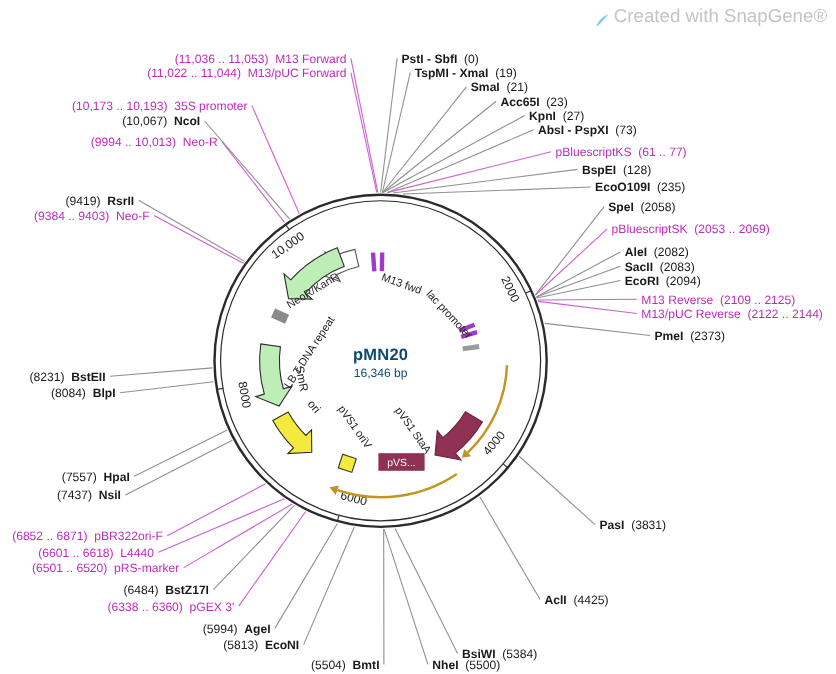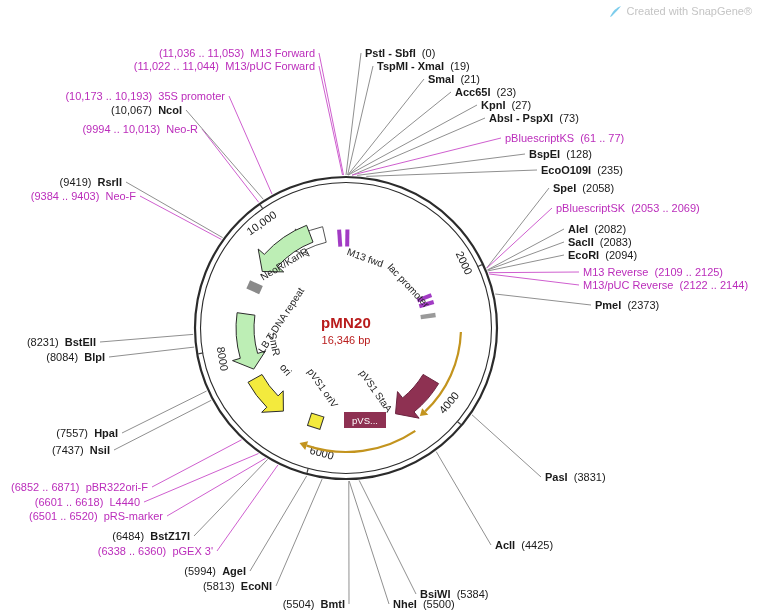--- a/index.html
+++ b/index.html
@@ -6,25 +6,25 @@
   #canvas{position:relative;width:760px;height:613px;background:#fff;overflow:hidden;
           font-family:"Liberation Sans",sans-serif;}
   #map{position:absolute;left:0;top:0;}
   .site{font-size:11px;font-family:"Liberation Sans",sans-serif;}
   .enzyme{fill:#1a1a1a;}
   .primer{fill:#bb2dbb;}
   .b{font-weight:700;}
   .tick{font-size:11px;fill:#1a1a1a;font-family:"Liberation Sans",sans-serif;}
   .flabel{fill:#222;font-family:"Liberation Sans",sans-serif;}
   #center-label{position:absolute;left:346px;top:330px;transform:translate(-50%,-50%);
-                text-align:center;color:#b91c1c;}
+                text-align:center;color:#0c4a6e;}
   #center-label .pname{font-weight:700;font-size:15px;letter-spacing:.2px;}
   #center-label .psize{font-size:11px;margin-top:3px;}
-  #watermark{position:absolute;top:5px;right:8px;display:flex;align-items:flex-start;gap:4px;
-             color:#c4c4c4;font-size:11px;}
+  #watermark{position:absolute;top:5px;right:8px;display:flex;align-items:flex-end;gap:4px;
+             color:#c4c4c4;font-size:17px;}
 </style>
 </head>
 <body>
 
 <div id="canvas">
 
   <svg id="map" width="760" height="613" viewBox="0 0 760 613">
       <g>
         <line x1="361" y1="53" x2="346.0" y2="175.0" stroke="#909090" stroke-width="1"></line>
         <line x1="373" y1="66" x2="347.6" y2="175.0" stroke="#909090" stroke-width="1"></line>

